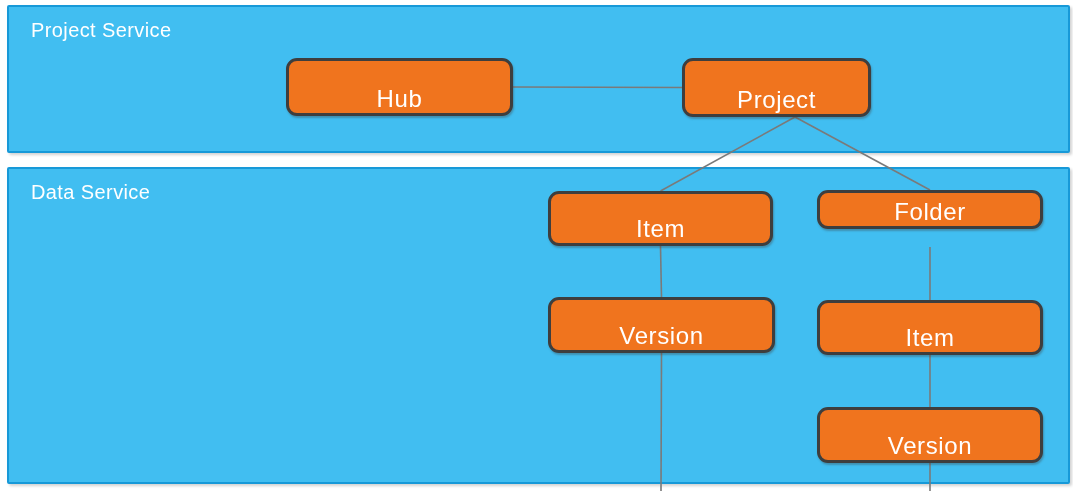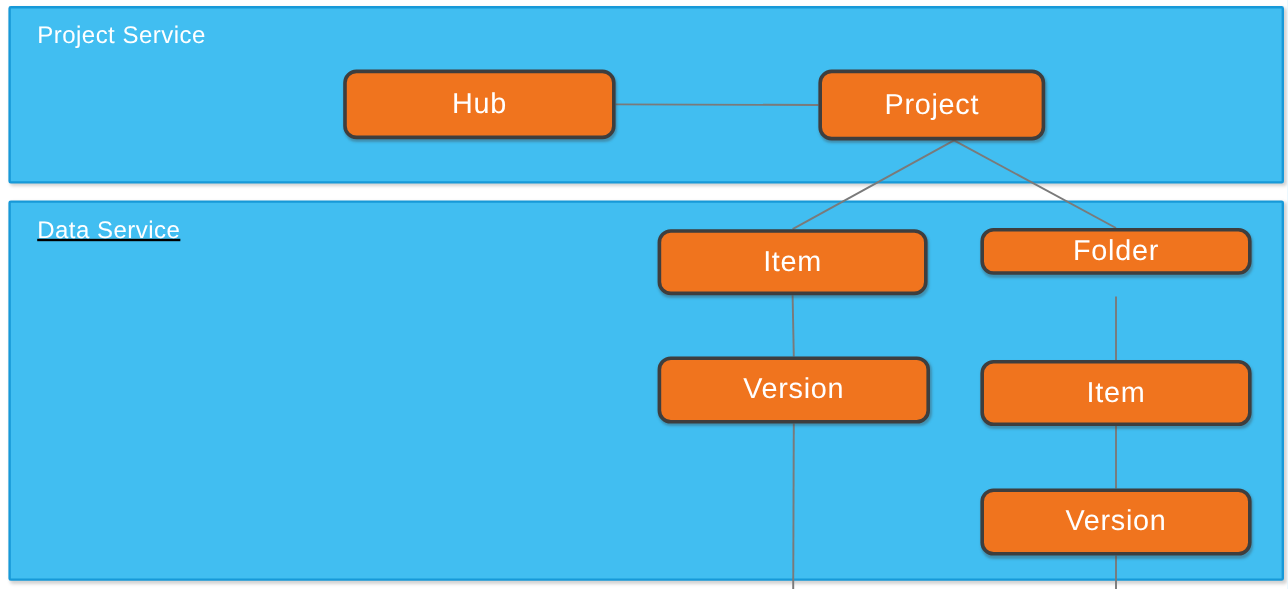--- a/index.html
+++ b/index.html
@@ -45,42 +45,42 @@
     stroke-width: 1.6;
   }
   .node {
     position: absolute;
     box-sizing: border-box;
     background: var(--node-fill, #F0741E);
     border: 3px solid var(--node-border, #3E3E3E);
     border-radius: 11px;
     box-shadow: 1px 2px 2px rgba(60,60,60,0.35);
     display: flex;
-    align-items: center;
+    align-items: flex-end;
     justify-content: center;
     z-index: 3;
   }
   .node-label {
     color: var(--text, #ffffff);
     font-size: 24px;
     font-weight: 300;
     letter-spacing: 0.6px;
     user-select: none;
   }
 </style>
 </head>
 <body>
 
 <div class="canvas">
 
   <section class="band" style="left: 7px; top: 5px; width: 1063px; height: 148px;">
     <div class="band-label">Project Service</div>
   </section>
 
-  <section class="band" style="left: 7px; top: 167px; width: 1063px; height: 317px; text-decoration: underline;">
+  <section class="band" style="left: 7px; top: 167px; width: 1063px; height: 317px;">
     <div class="band-label">Data Service</div>
   </section>
 
   <svg id="edge-layer" width="1073" height="491">
       <line x1="513" y1="87" x2="682" y2="87.5"></line>
       <line x1="795" y1="117" x2="660.5" y2="191"></line>
       <line x1="795" y1="117" x2="930" y2="190"></line>
       <line x1="660.5" y1="246" x2="661.5" y2="297"></line>
       <line x1="930" y1="247" x2="930" y2="300"></line>
       <line x1="930" y1="355" x2="930" y2="407"></line>

